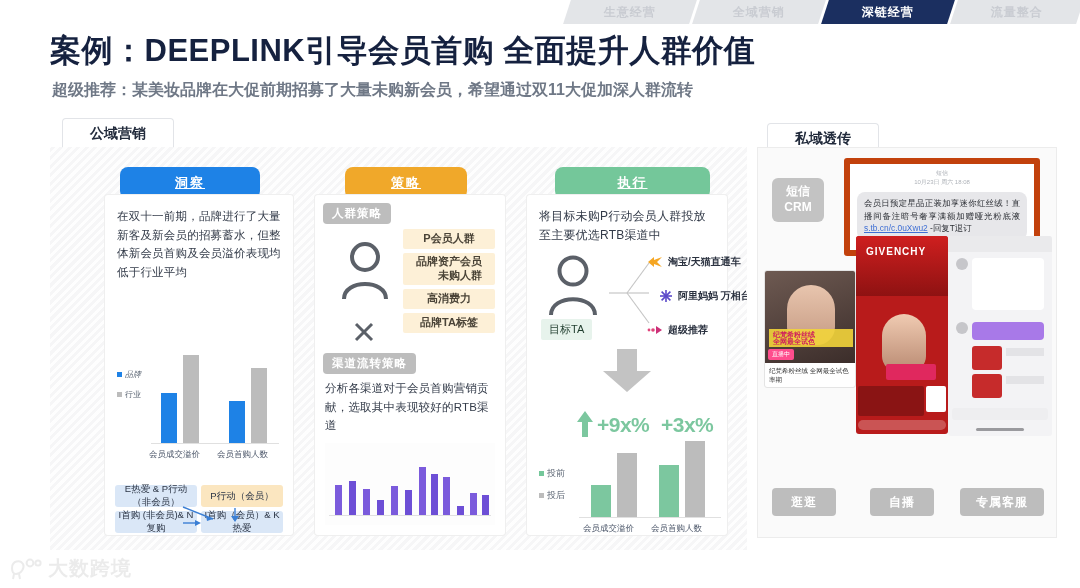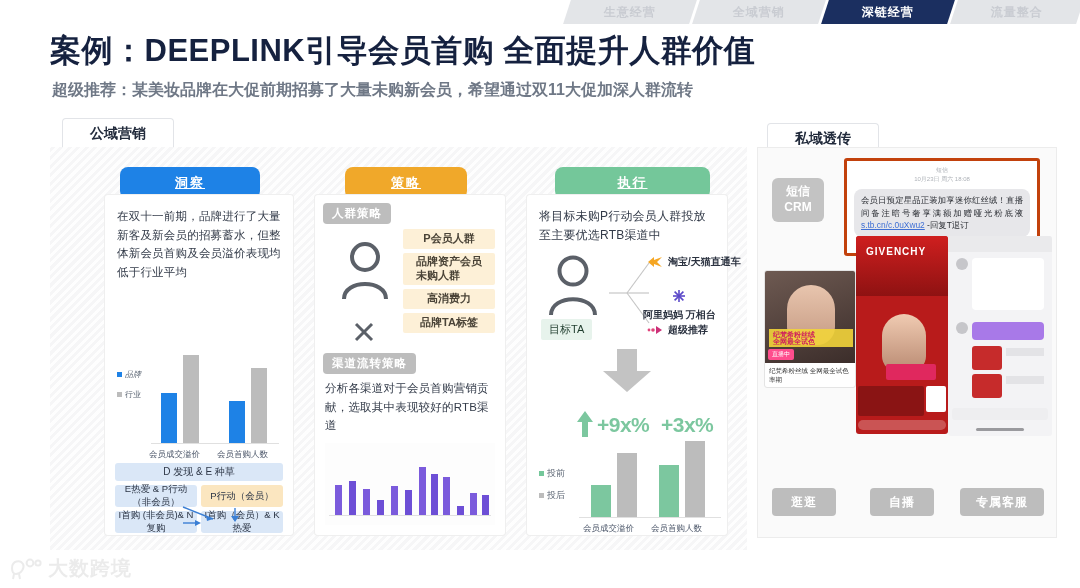--- a/index.html
+++ b/index.html
@@ -88,21 +88,21 @@
     font-size: 11.5px; font-weight: bold; border-radius: 4px;
     padding: 3px 9px; letter-spacing: 1px;
   }
 
   
   .person { position: absolute; }
 
   
   .tag {
     position: absolute; background: #fdf0d7; color: #4a4337;
-    font-size: 11px; font-weight: bold; text-align: left;
+    font-size: 11px; font-weight: bold; text-align: right;
     border-radius: 2px; display: flex; align-items: center; justify-content: center;
     line-height: 1.25;
   }
 
   
   .jbox {
     position: absolute; border-radius: 3px; font-size: 9.5px; color: #2d3646;
     display: flex; align-items: center; justify-content: center; text-align: center;
     line-height: 1.35; padding: 2px 3px;
   }
@@ -128,21 +128,21 @@
 
   .uplift { position: absolute; font-size: 21px; font-weight: bold; color: #7cc79f; letter-spacing: -.5px; }
 
   
   .crm-badge {
     position: absolute; background: #c3c3c3; color: #ffffff; border-radius: 6px;
     width: 52px; height: 44px; display: flex; flex-direction: column;
     align-items: center; justify-content: center; font-size: 12px; font-weight: bold; line-height: 1.3;
   }
   .sms-card {
-    position: absolute; background: #ffffff; border: 3px solid #c2410c; border-radius: 3px;
+    position: absolute; background: #ffffff; border: 6px solid #c2410c; border-radius: 3px;
   }
   .sms-meta { text-align: center; font-size: 6px; color: #aeb2b8; line-height: 1.5; padding-top: 5px; }
   .sms-bubble {
     margin: 5px 7px 8px 7px; background: #e7e7ea; border-radius: 8px;
     padding: 5px 7px; font-size: 8.4px; line-height: 1.5; color: #2c2f35; text-align: justify;
   }
   .sms-link { color: #3f6fd4; text-decoration: underline; }
 
   .phone { position: absolute; border-radius: 3px; overflow: hidden; background: #ddd; }
 
@@ -197,21 +197,20 @@
       <div class="axis-line" style="left:38px; top:98px; width:128px;"></div>
       <div class="bar" style="left:48px; bottom:22px; width:16px; height:50px; background:#1e82e6;"></div>
       <div class="bar" style="left:70px; bottom:22px; width:16px; height:88px; background:#bcbcbc;"></div>
       <div class="bar" style="left:116px; bottom:22px; width:16px; height:42px; background:#1e82e6;"></div>
       <div class="bar" style="left:138px; bottom:22px; width:16px; height:75px; background:#bcbcbc;"></div>
       <div class="cat-label" style="left:36px; top:104px;">会员成交溢价</div>
       <div class="cat-label" style="left:104px; top:104px;">会员首购人数</div>
     </div>
 
     <div style="position:absolute; left:8px; top:268px; width:172px; height:68px;">
-      <div class="jbox jblue" style="left:2px; top:0; width:168px; height:18px; font-size:10px;">D 发现 &amp; E 种草</div>
       <div class="jbox jblue" style="left:2px; top:22px; width:82px; height:22px;">E热爱 &amp; P行动（非会员）</div>
       <div class="jbox jorange" style="left:88px; top:22px; width:82px; height:22px;">P行动（会员）</div>
       <div class="jbox jblue" style="left:2px; top:48px; width:82px; height:22px;">I首购 (非会员)&amp; N复购</div>
       <div class="jbox jblue" style="left:88px; top:48px; width:82px; height:22px;">I首购（会员）&amp; K热爱</div>
       <svg width="172" height="68" style="position:absolute; left:0; top:0; pointer-events:none;">
         <line x1="70" y1="44" x2="100" y2="56" stroke="#3b7fd4" stroke-width="1.4"></line>
         <polygon points="100,56 93,53 94,58" fill="#3b7fd4"></polygon>
         <line x1="122" y1="45" x2="122" y2="56" stroke="#3b7fd4" stroke-width="1.4"></line>
         <polygon points="122,59 118,53 126,53" fill="#3b7fd4"></polygon>
         <line x1="70" y1="60" x2="84" y2="60" stroke="#3b7fd4" stroke-width="1.4"></line>
@@ -277,21 +276,21 @@
       <line x1="22" y1="38" x2="44" y2="38" stroke="#c6c6c6" stroke-width="1.2"></line>
       <line x1="22" y1="38" x2="44" y2="68" stroke="#c6c6c6" stroke-width="1.2"></line>
     </svg>
 
     <div class="channel-row" style="left:120px; top:60px;">
       <svg width="16" height="14" viewBox="0 0 16 14">
         <path d="M1 7 L7 2 L7 5 L15 2 L10 7 L15 12 L7 9 L7 12 Z" fill="#f5a623"></path>
       </svg>
       <span>淘宝/天猫直通车</span>
     </div>
-    <div class="channel-row" style="left:116px; top:94px;flex-direction:column;">
+    <div class="channel-row" style="left:132px; top:94px;">
       <svg width="14" height="14" viewBox="0 0 14 14">
         <g stroke="#5b49c9" stroke-width="1.6">
           <line x1="7" y1="1" x2="7" y2="13"></line>
             <line x1="1" y1="7" x2="13" y2="7"></line>
           <line x1="2.6" y1="2.6" x2="11.4" y2="11.4"></line>
             <line x1="11.4" y1="2.6" x2="2.6" y2="11.4"></line>
         </g>
       </svg>
       <span>阿里妈妈 万相台</span>
     </div>

